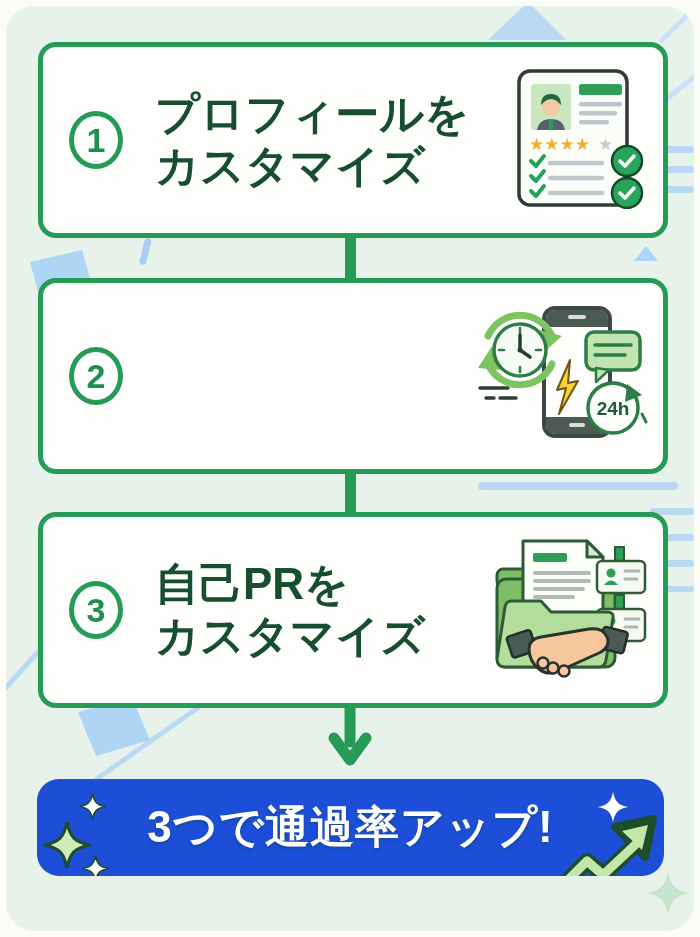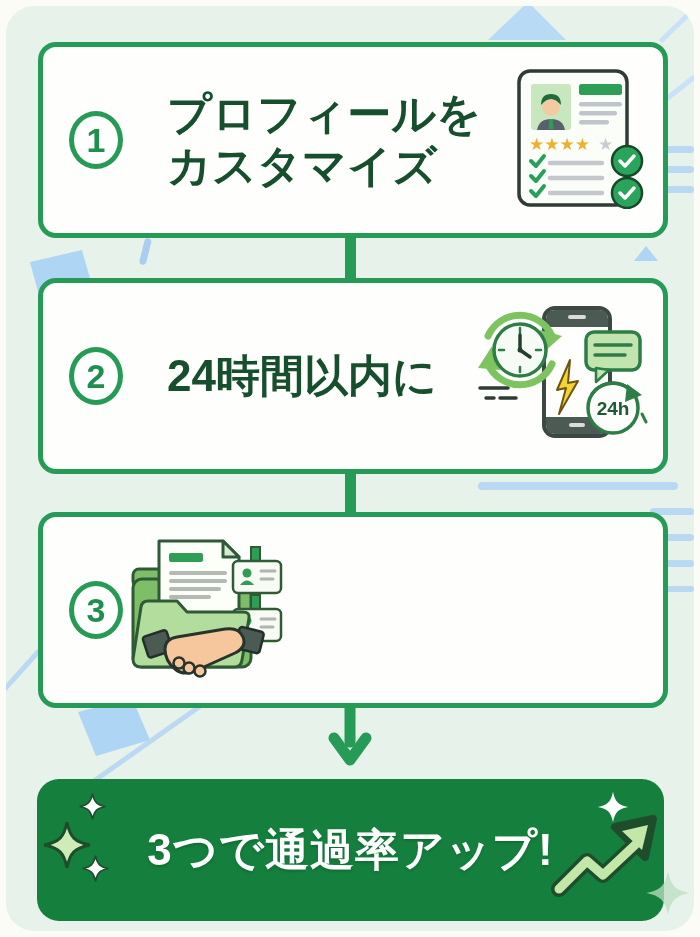--- a/index.html
+++ b/index.html
@@ -19,32 +19,32 @@
     background:#FEFFFC;border:5px solid #259B56;border-radius:18px;
     display:flex;align-items:center;z-index:3;
   }
   .badge{
     margin-left:26px;width:54px;height:58px;flex:0 0 auto;box-sizing:border-box;
     border:5px solid #259B56;border-radius:50%;background:#FFFFFF;
     display:flex;align-items:center;justify-content:center;
     color:#1E8F4E;font-size:34px;font-weight:800;
   }
   .step-title{
-    margin-left:44px;flex:1 1 auto;white-space:nowrap;
+    margin-left:32px;flex:1 1 auto;white-space:nowrap;
     color:#174E2D;font-size:44px;font-weight:800;line-height:1.18;letter-spacing:0px;
   }
   .step-icon{flex:0 0 auto;margin-right:14px;}
   .connector{position:absolute;left:345px;width:11px;background:#259B56;z-index:2;}
   #conn-1{top:234px;height:48px;}
   #conn-2{top:470px;height:46px;}
   #arrow-down{position:absolute;left:328px;top:700px;z-index:2;}
   
   .banner{
-    position:absolute;left:37px;top:779px;width:627px;height:142px;
-    background:#15803d;border-radius:22px;z-index:3;
+    position:absolute;left:37px;top:779px;width:627px;height:97px;
+    background:#1d4ed8;border-radius:22px;z-index:3;
     display:flex;align-items:center;justify-content:center;overflow:hidden;
   }
   .banner-label{
     color:#FFFFFF;font-size:44px;font-weight:800;letter-spacing:1px;
     text-shadow:0 2px 3px rgba(0,60,30,.28);white-space:nowrap;
   }
   .banner .abs{position:absolute;}
   .corner-spark{position:absolute;left:645px;top:870px;z-index:4;opacity:.75;}
 </style>
 </head>
@@ -129,21 +129,20 @@
   </div>
 </div>
 
 <div class="connector" id="conn-1"></div>
 
 <div class="card" style="top:278px">
   <div class="badge">
     <span>2</span>
   </div>
   <div class="step-title">
-    <div>24時間以内に</div>
   </div>
   <div class="step-icon">
     <svg width="175" height="145" viewBox="0 0 175 145">
       <g stroke="#2F3B34" stroke-width="3.5" stroke-linecap="round">
         <line x1="6" y1="86" x2="34" y2="86"></line>
         <line x1="12" y1="96" x2="20" y2="96"></line>
         <line x1="26" y1="96" x2="42" y2="96"></line>
       </g>
       <rect x="70" y="6" width="66" height="128" rx="11" fill="#FEFFFC" stroke="#3C4843" stroke-width="4"></rect>
       <path d="M72,17 q0,-9 9,-9 h44 q9,0 9,9 v8 h-62 Z" fill="#4C5A54"></path>
@@ -188,20 +187,24 @@
       </g>
     </svg>
   </div>
 </div>
 
 <div class="connector" id="conn-2"></div>
 
 <div class="card" style="top:512px">
   <div class="badge">
     <span>3</span>
+  </div>
+  <div class="step-title">
+    <div>自己PRを</div>
+    <div>カスタマイズ</div>
   </div>
   <div class="step-icon">
     <svg width="162" height="150" viewBox="0 0 162 150">
       <rect x="10" y="36" width="44" height="18" rx="6" fill="#7FBE68" stroke="#2E5B35" stroke-width="3"></rect>
       <rect x="10" y="46" width="118" height="88" rx="9" fill="#7FBE68" stroke="#2E5B35" stroke-width="3"></rect>
       <g>
         <path d="M36,8 h64 l16,16 v58 h-80 Z" fill="#FCFEF8" stroke="#2E5B35" stroke-width="3" stroke-linejoin="round"></path>
         <path d="M100,8 v16 h16 Z" fill="#D8EBD2" stroke="#2E5B35" stroke-width="3" stroke-linejoin="round"></path>
         <rect x="46" y="20" width="34" height="9" rx="2" fill="#2E9E57"></rect>
         <g fill="#B3BAB3">

